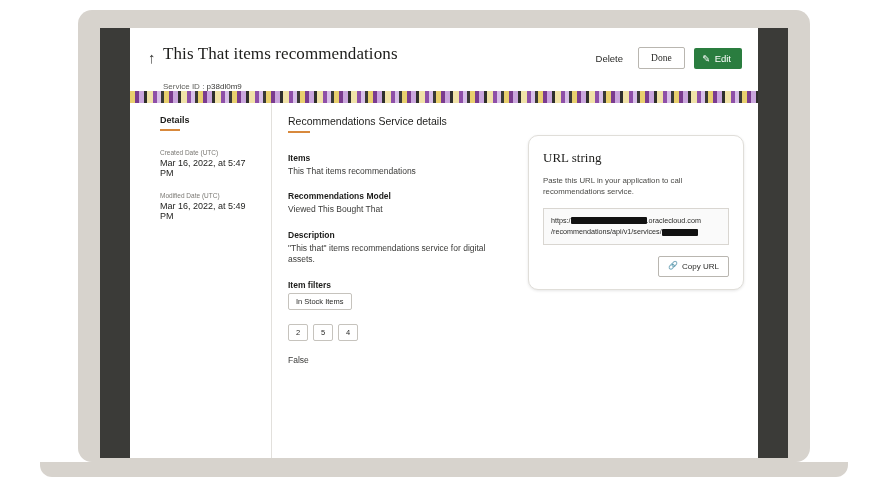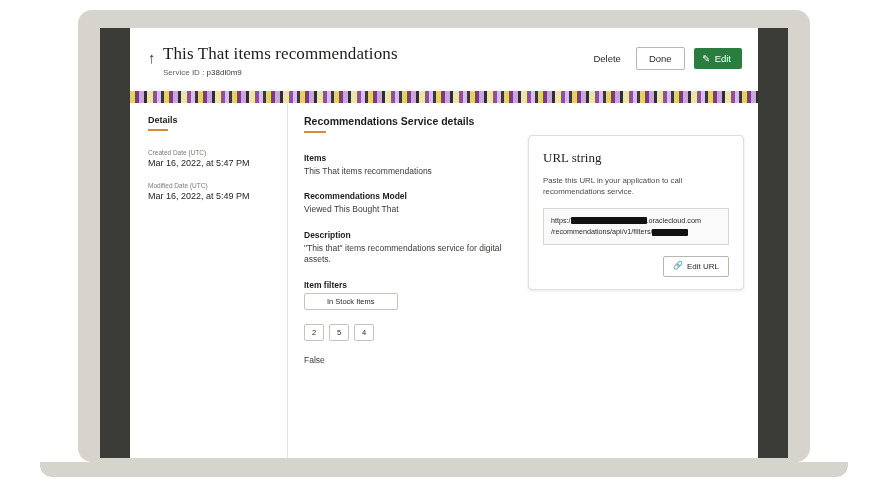--- a/index.html
+++ b/index.html
@@ -93,21 +93,21 @@
   .page-title {
     font-family: "Liberation Serif", serif;
     font-size: 17px;
     color: #1d1d1b;
     letter-spacing: .1px;
     margin: 0;
     font-weight: normal;
     white-space: nowrap;
   }
   .service-id {
-    margin-top: 4px;
+    margin-top: 18px;
     font-size: 8px;
     color: #5e5e5a;
     white-space: nowrap;
   }
   .service-id .sid-val { color: #3a3a38; }
 
   .header-actions {
     position: absolute;
     right: 16px;
     top: 19px;
@@ -125,21 +125,21 @@
     font-family: "Liberation Sans", sans-serif;
   }
   .btn-outline {
     font-size: 9.5px;
     color: #2a2a28;
     padding: 5px 12px;
     border: 1px solid #b9b6b0;
     background: #ffffff;
     border-radius: 2px;
     cursor: pointer;
-    font-family: Liberation Sans, sans-serif;
+    font-family: Liberation Serif, serif;
   }
   .btn-primary {
     font-size: 9.5px;
     color: #ffffff;
     padding: 5px 11px 5px 8px;
     background: #2a7d3f;
     border: none;
     border-radius: 2px;
     cursor: pointer;
     display: inline-flex;
@@ -170,23 +170,23 @@
         #3a3a36 31px, #3a3a36 34px);
   }
 
   
   .app-body {
     display: flex;
     height: 356px;
     background: #ffffff;
   }
   .sidebar {
-    width: 158px;
+    width: 142px;
     border-right: 1px solid #e2e0dc;
-    padding: 12px 14px 0 18px;
+    padding: 12px 14px 0 30px;
     box-sizing: border-box;
   }
   .sidebar-heading {
     font-size: 9px;
     font-weight: bold;
     color: #1d1d1b;
     margin-bottom: 4px;
   }
   .sidebar-underline {
     width: 20px;
@@ -206,21 +206,21 @@
   }
 
   .content {
     flex: 1;
     padding: 12px 16px 0 16px;
     position: relative;
     box-sizing: border-box;
   }
   .content-heading {
     font-size: 10.5px;
-    font-weight: bold;
+    font-weight: normal;
     color: #1d1d1b;
     margin-bottom: 4px;
   }
   .content-underline {
     width: 22px;
     height: 2px;
     background: #d8893c;
     margin-bottom: 20px;
   }
 
@@ -233,38 +233,38 @@
   }
   .field-value {
     font-size: 8.5px;
     color: #3a3a38;
     line-height: 1.35;
   }
   .chip-row { display: flex; gap: 5px; margin-top: 3px; }
   .chip {
     border: 1px solid #c6c3bd;
     border-radius: 2px;
-    padding: 3px 22px;
+    padding: 3px 7px;
     font-size: 7.5px;
     color: #2a2a28;
     background: #ffffff;
     white-space: nowrap;
   }
   .chip.small { padding: 3px 6px; min-width: 6px; text-align: center; }
 
   
   .url-card {
     position: absolute;
     right: 14px;
     top: 32px;
     width: 216px;
     background: #ffffff;
     border: 1px solid #e0ded9;
     box-shadow: 0 1px 3px rgba(0,0,0,.10);
-    border-radius: 4px;
+    border-radius: 10px;
     padding: 14px 14px 12px 14px;
     box-sizing: border-box;
   }
   .url-card-title {
     font-family: "Liberation Serif", serif;
     font-size: 13px;
     color: #1d1d1b;
     margin-bottom: 9px;
   }
   .url-card-desc {
@@ -396,26 +396,26 @@
 
         <div class="field">
           <div class="field-value">False</div>
         </div>
 
         <div class="url-card">
           <div class="url-card-title">URL string</div>
           <div class="url-card-desc">Paste this URL in your application to call recommendations service.</div>
           <div class="url-box">
             <span>https:/</span><span class="redact r1"></span><span>.oraclecloud.com</span><br>
-            <span>/recommendations/api/v1/filters/</span><span class="redact r2"></span>
+            <span>/recommendations/api/v1/services/</span><span class="redact r2"></span>
           </div>
           <div class="copy-row">
             <button class="btn-copy">
               <span class="link-icon">🔗</span>
-              <span>Edit URL</span>
+              <span>Copy URL</span>
             </button>
           </div>
         </div>
 
       </div>
     </div>
   </div>
 
   <div class="laptop-base-shadow"></div>
   <div class="laptop-base"></div>

